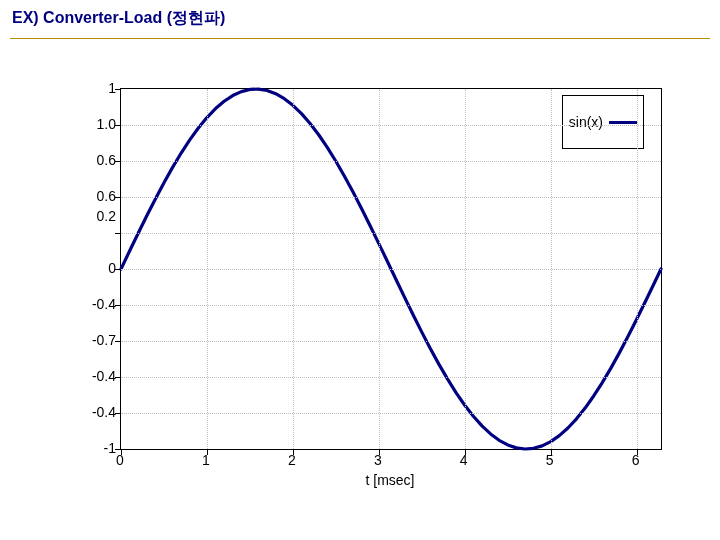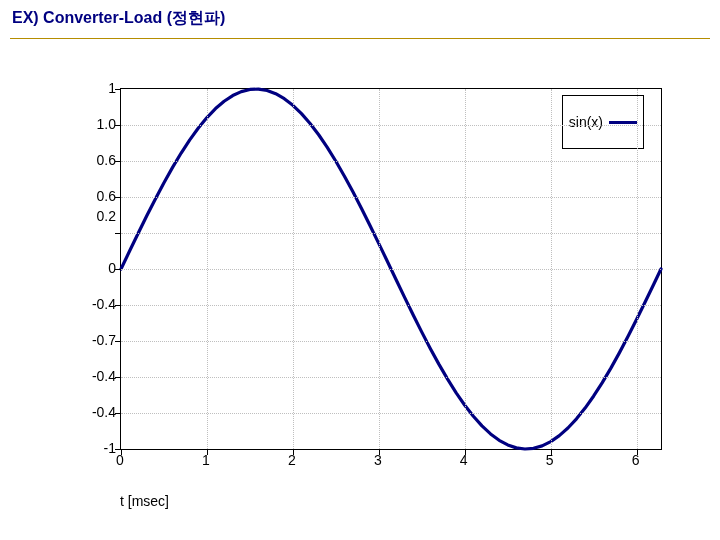--- a/index.html
+++ b/index.html
@@ -72,24 +72,24 @@
   .ytick-label {
     position: absolute;
     font-size: 14px;
     right: 554px;
     transform: translateY(-50%);
     text-align: right;
     width: 50px;
   }
   .xlabel {
     position: absolute;
-    top: 415px;
+    top: 394px;
     left: 60px;
     width: 540px;
-    text-align: left;
+    text-align: center;
     font-size: 14px;
   }
   .legend {
     position: absolute;
     right: 17px;
     top: 6px;
     background: #fff;
     border: 1px solid #000;
     padding: 18px 6px;
     font-size: 14px;

